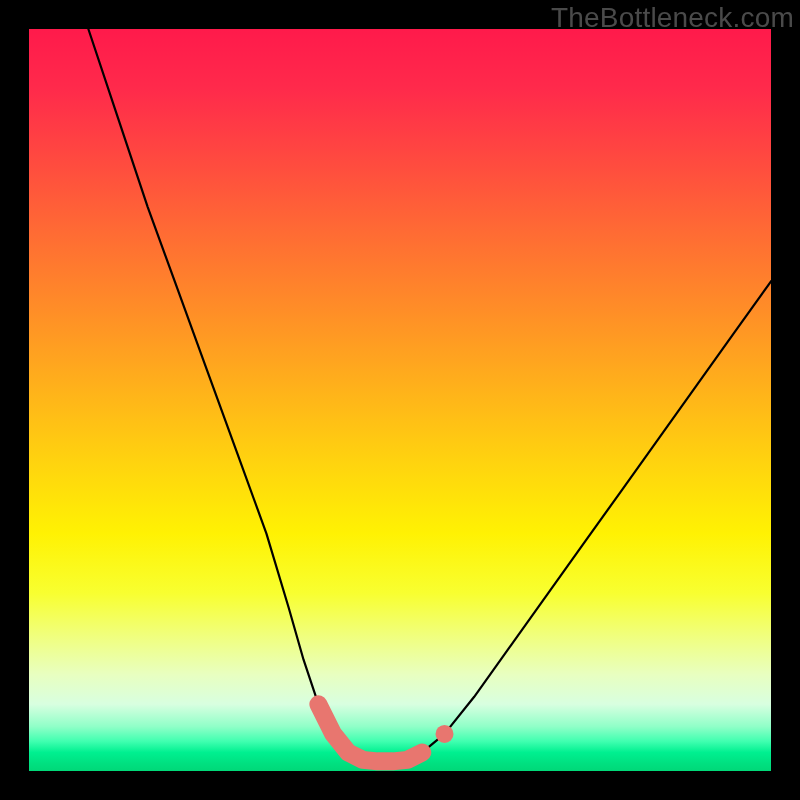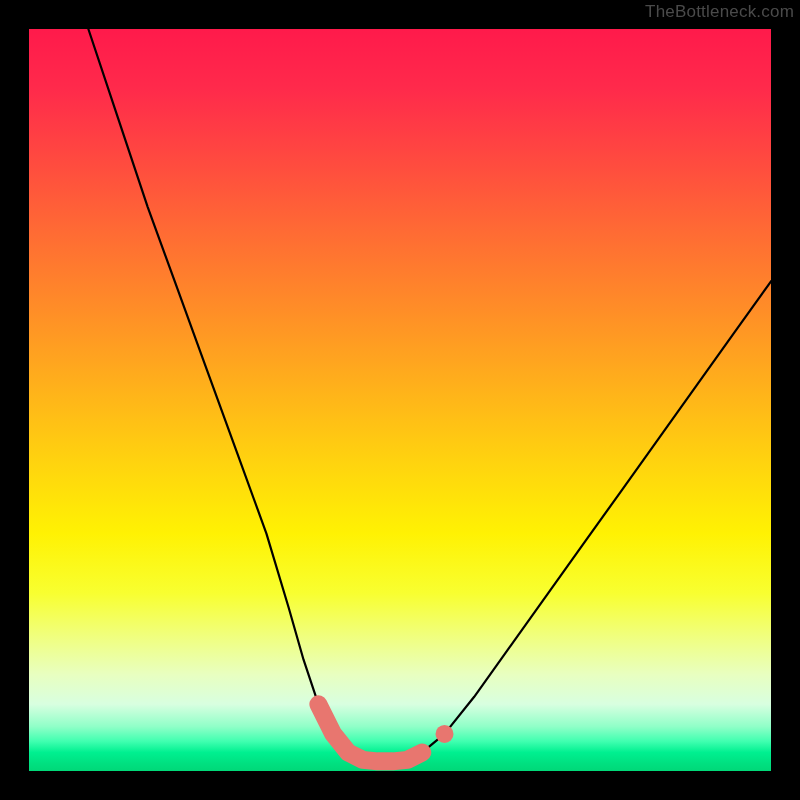--- a/index.html
+++ b/index.html
@@ -41,21 +41,21 @@
       #00f090 97.5%,
       #00e080 99%,
       #00d878 100%
     );
   }
   .watermark {
     position: absolute;
     top: 2px;
     right: 6px;
     color: #4a4a4a;
-    font-size: 17px;
+    font-size: 28px;
     font-weight: 500;
     letter-spacing: 0.2px;
     user-select: none;
   }
   svg.curve {
     position: absolute;
     left: 0;
     top: 0;
     width: 742px;
     height: 742px;

